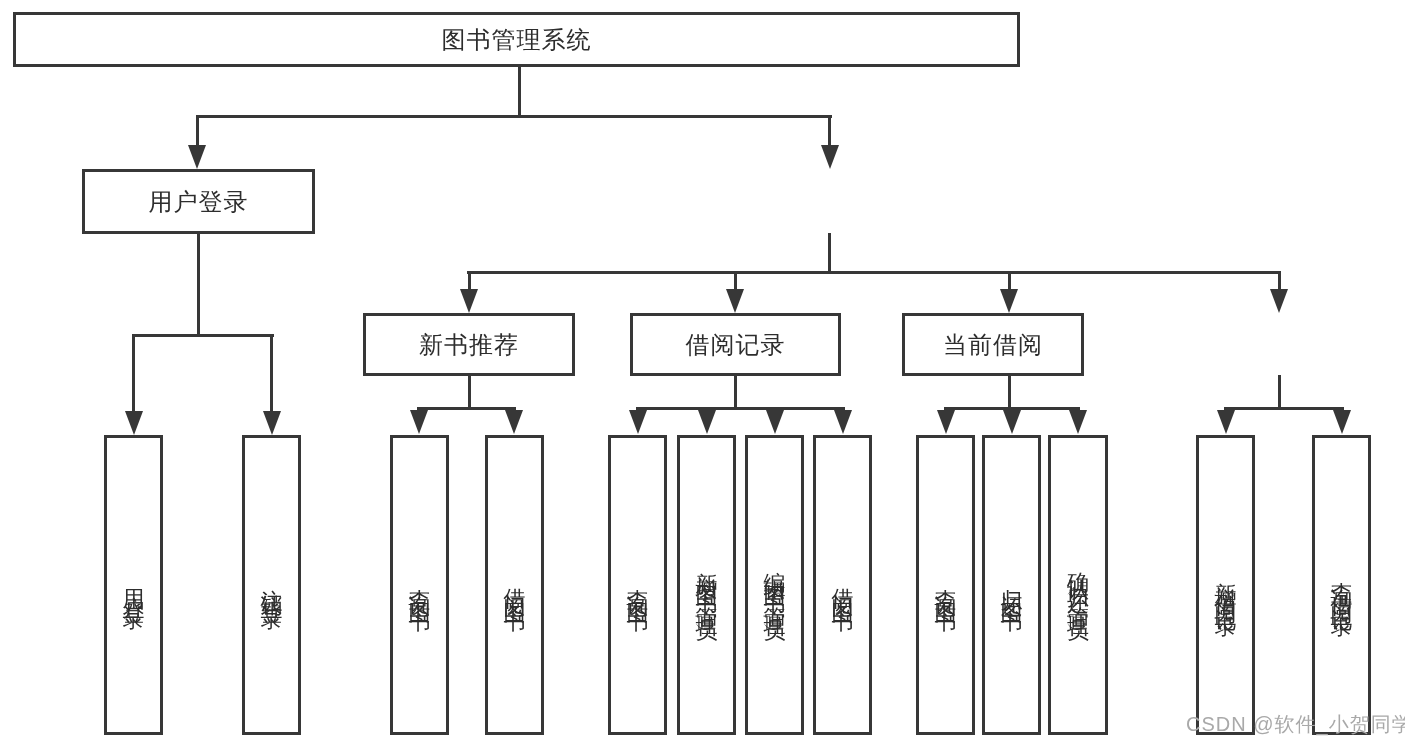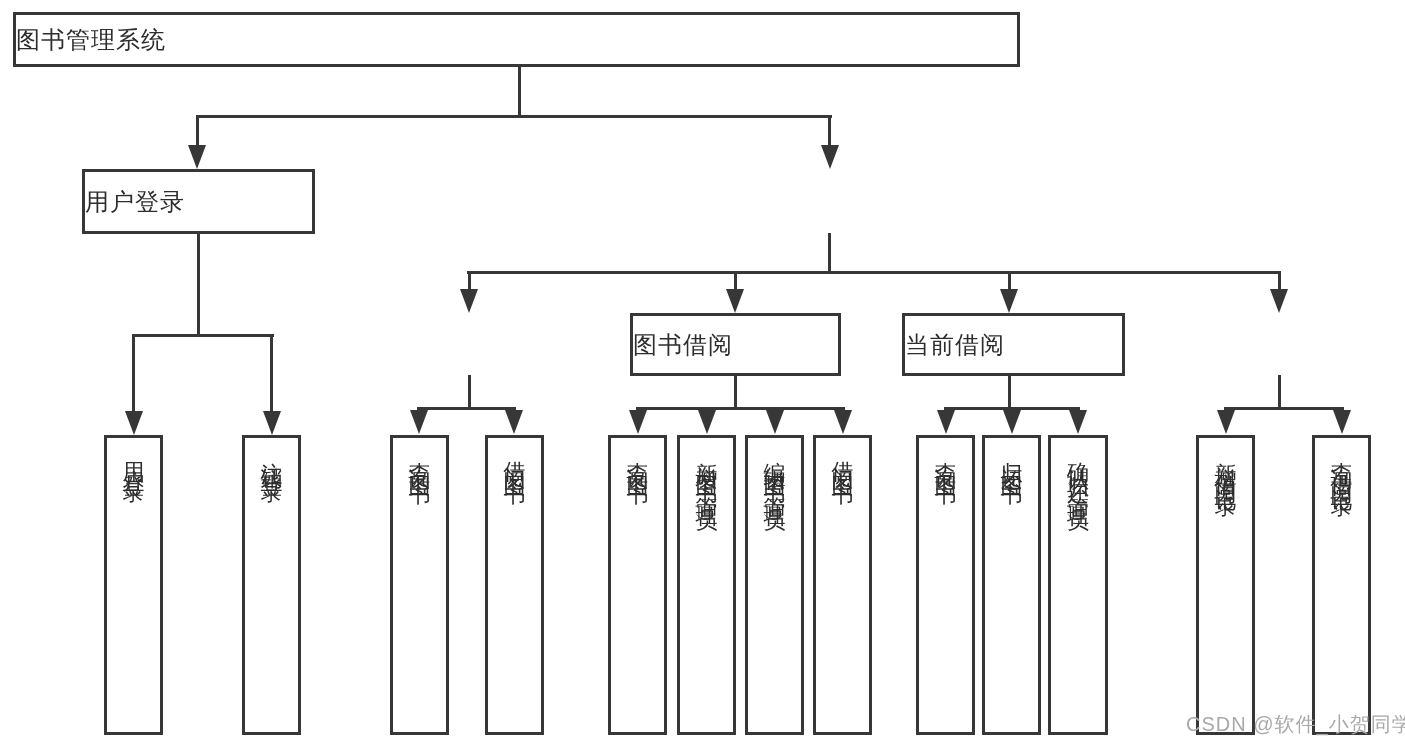--- a/index.html
+++ b/index.html
@@ -2,21 +2,21 @@
 <html><head>
 <meta charset="utf-8">
 <style>
   html,body{margin:0;padding:0;background:#ffffff;}
   .canvas{
     position:relative;width:1405px;height:747px;background:#ffffff;overflow:hidden;
     font-family:"Liberation Sans","DejaVu Sans",sans-serif;color:#2d2d2d;
   }
   .box{
     position:absolute;box-sizing:border-box;background:#ffffff;
-    border:3px solid #373737;display:flex;align-items:center;
+    border:3px solid #373737;display:flex;align-items:center;justify-content:center;
     font-size:24px;color:#2d2d2d;letter-spacing:1px;white-space:nowrap;z-index:2;
   }
   .vbox{
     writing-mode:vertical-rl;text-orientation:mixed;
     font-size:22px;letter-spacing:7px;line-height:1;white-space:normal;
     padding:6px 0;
   }
   .hline,.vline{position:absolute;background:#373737;z-index:1;}
   .ahead{
     position:absolute;width:0;height:0;z-index:1;
@@ -59,24 +59,27 @@
   <div class="hline" style="left:467px;top:271px;width:814px;height:3px;"></div>
   <div class="vline" style="left:468px;top:271px;width:3px;height:19px;"></div>
   <div class="ahead" style="left:460px;top:289px;"></div>
   <div class="vline" style="left:734px;top:271px;width:3px;height:19px;"></div>
   <div class="ahead" style="left:726px;top:289px;"></div>
   <div class="vline" style="left:1008px;top:271px;width:3px;height:19px;"></div>
   <div class="ahead" style="left:1000px;top:289px;"></div>
   <div class="vline" style="left:1278px;top:271px;width:3px;height:19px;"></div>
   <div class="ahead" style="left:1270px;top:289px;"></div>
 
+  <div class="box" style="left:363px;top:313px;width:212px;height:63px;">
+    <span>新书推荐</span>
+  </div>
   <div class="box" style="left:630px;top:313px;width:211px;height:63px;">
-    <span>图书借阅</span>
+    <span>借阅记录</span>
   </div>
-  <div class="box" style="left:902px;top:313px;width:223px;height:63px;">
+  <div class="box" style="left:902px;top:313px;width:182px;height:63px;">
     <span>当前借阅</span>
   </div>
 
   <div class="vline" style="left:468px;top:375px;width:3px;height:34px;"></div>
   <div class="vline" style="left:734px;top:375px;width:3px;height:34px;"></div>
   <div class="vline" style="left:1008px;top:375px;width:3px;height:34px;"></div>
   <div class="vline" style="left:1278px;top:375px;width:3px;height:34px;"></div>
 
   <div class="hline" style="left:417px;top:407px;width:99px;height:3px;"></div>
   <div class="hline" style="left:636px;top:407px;width:209px;height:3px;"></div>

